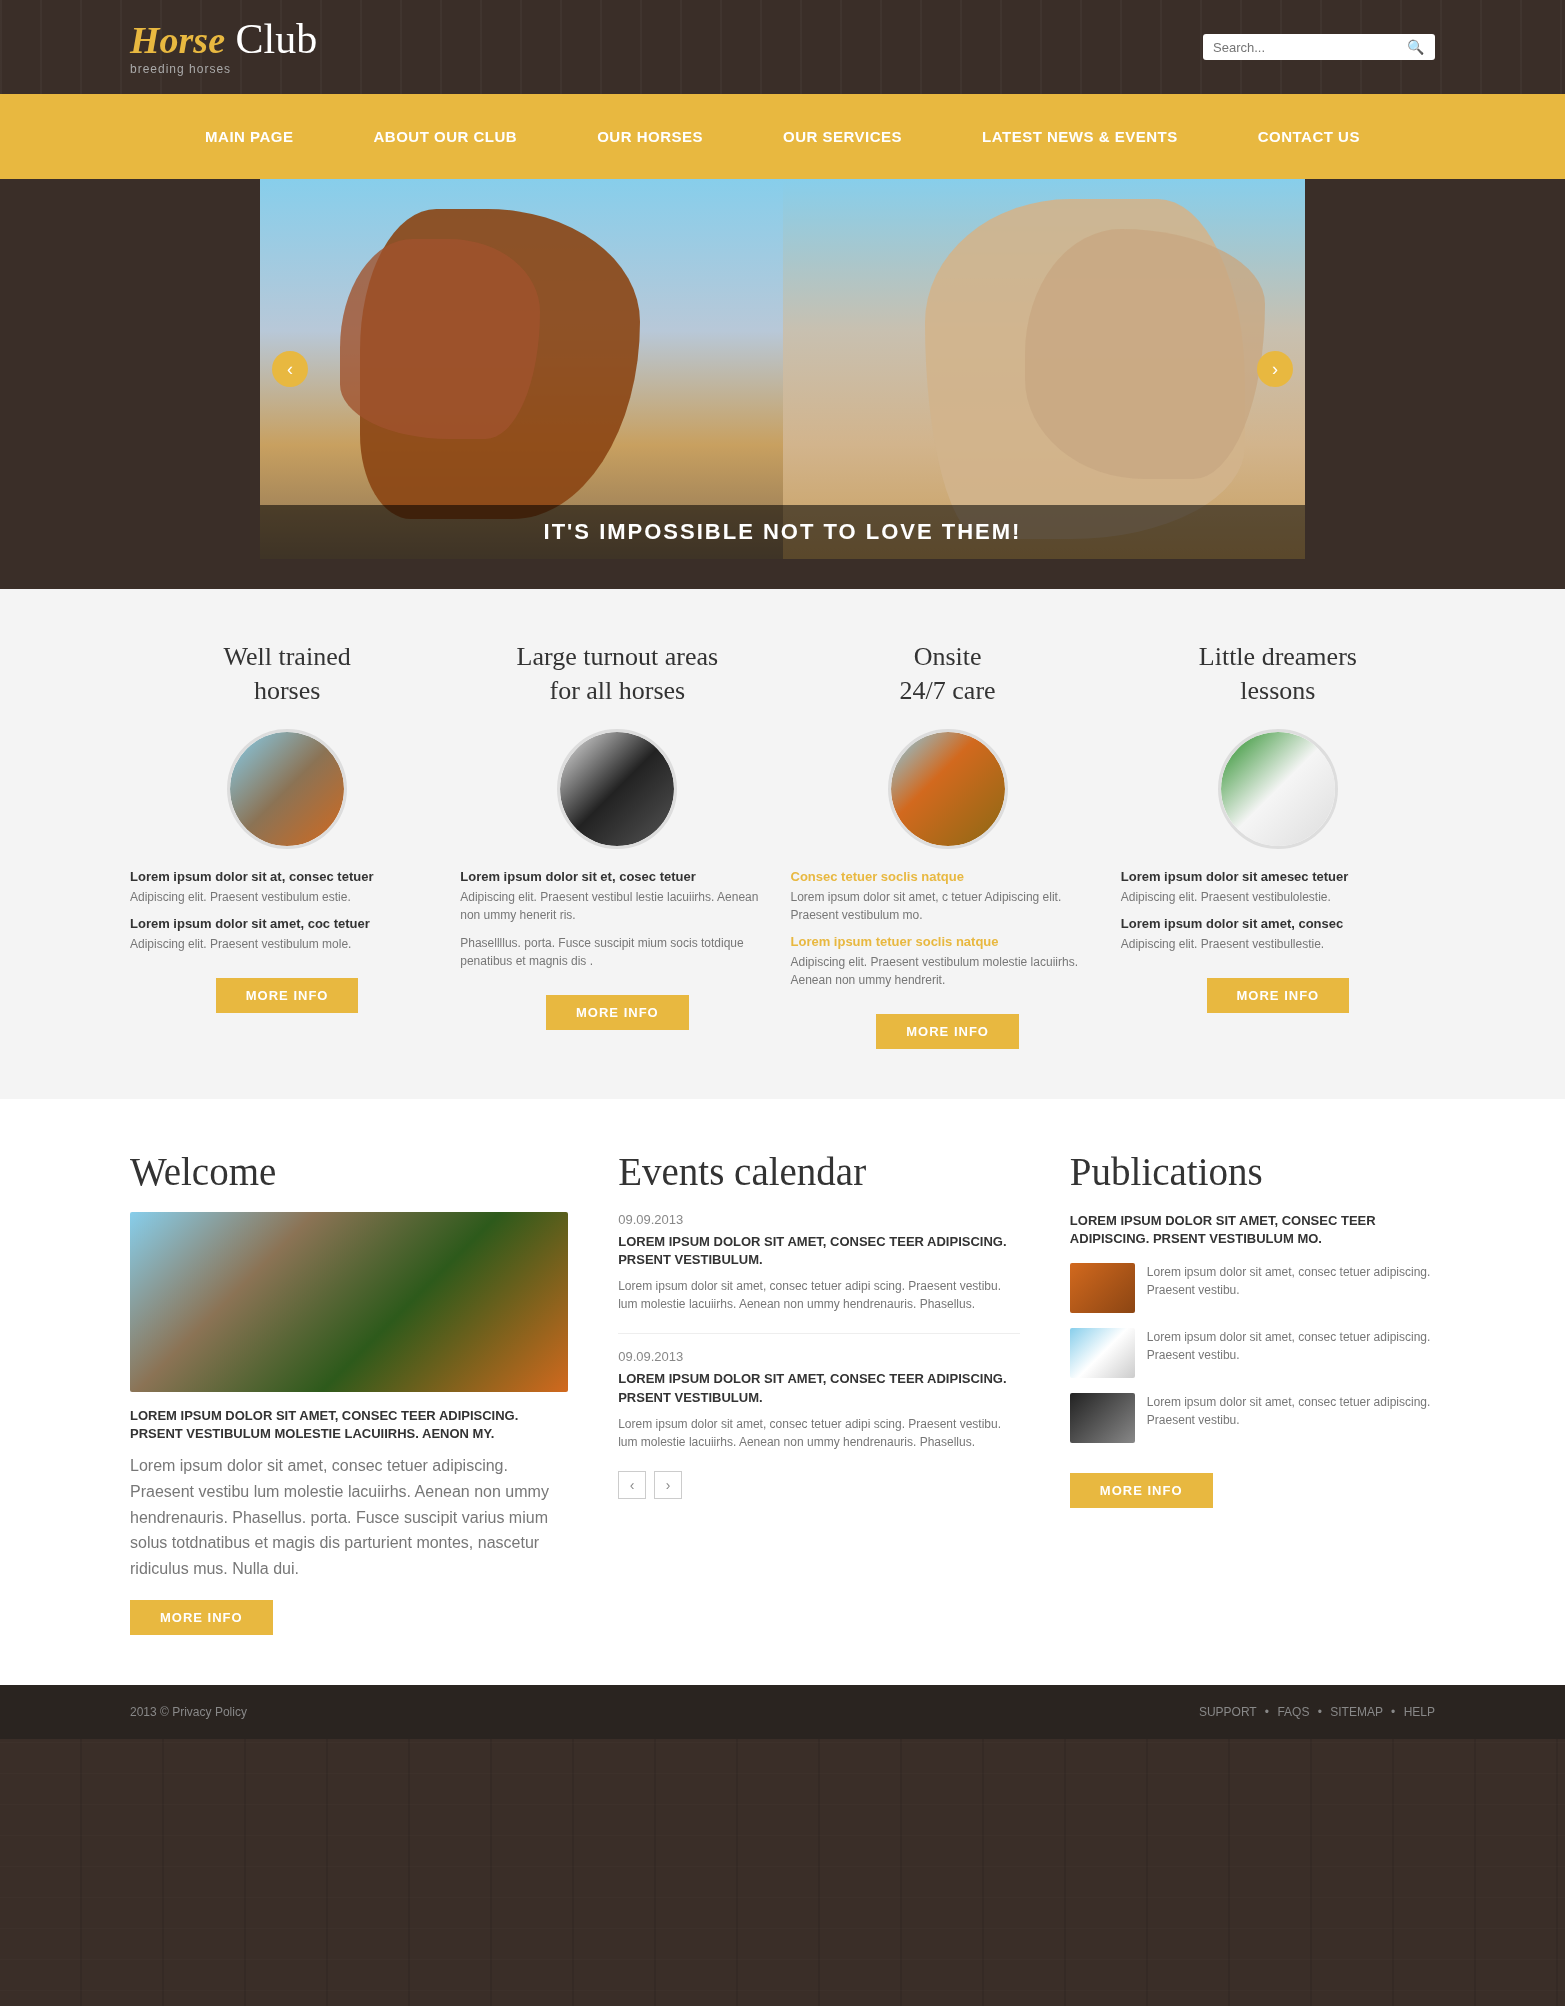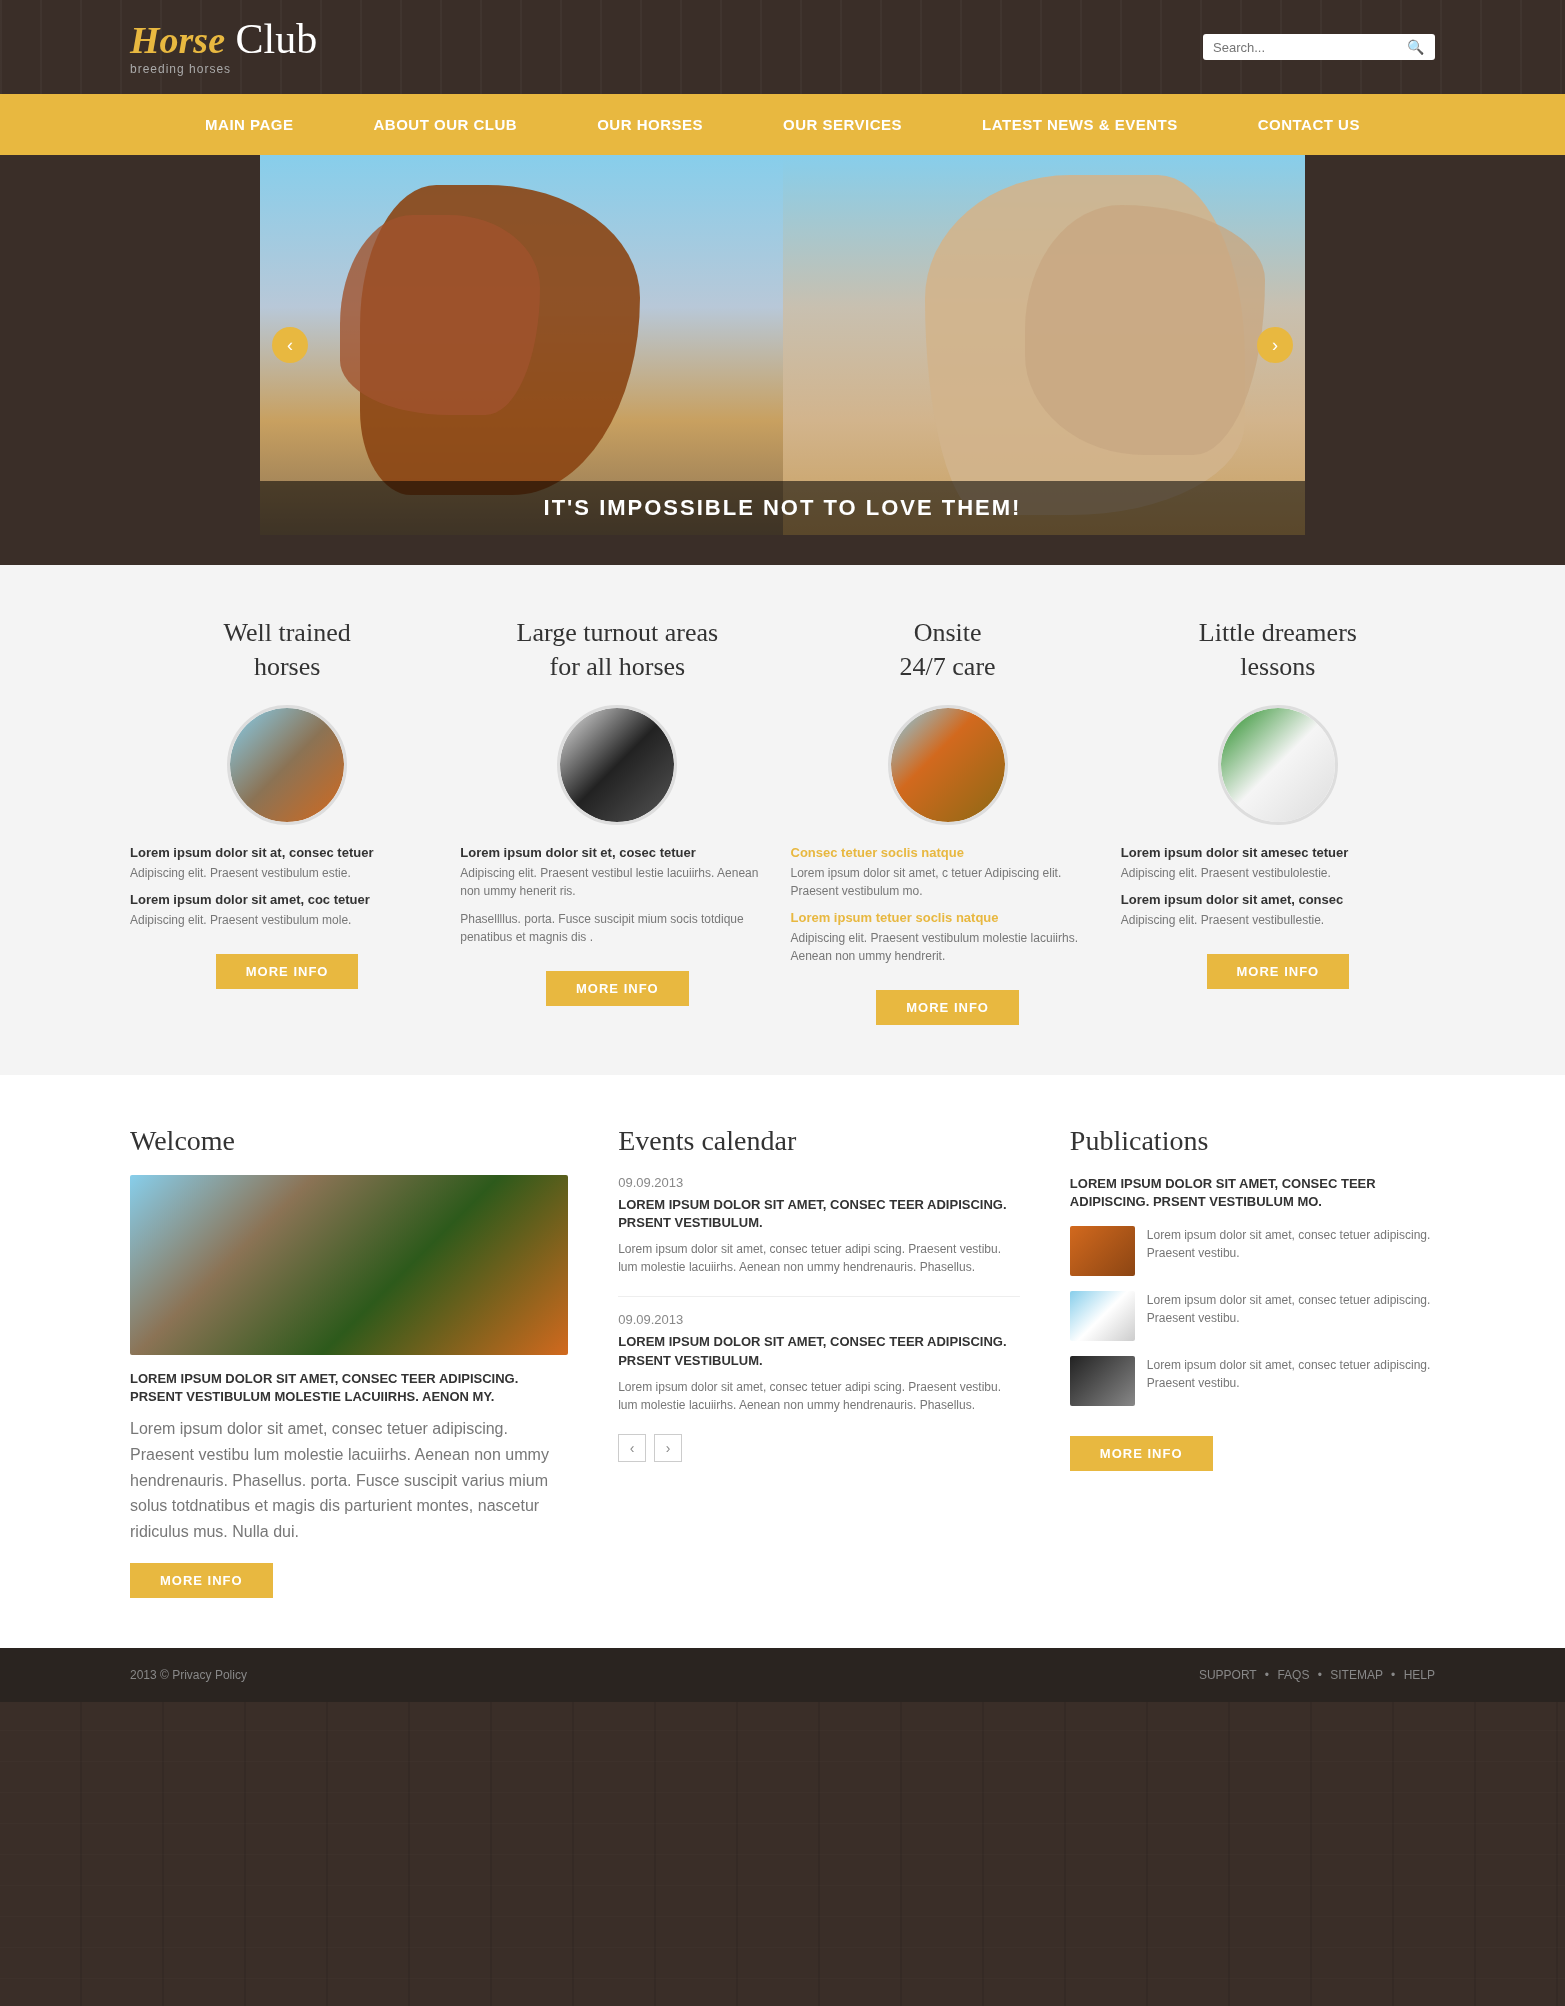--- a/index.html
+++ b/index.html
@@ -35,21 +35,21 @@
       color: #666;
     }
     .search-icon-btn { background: none; border: none; cursor: pointer; color: #888; font-size: 14px; }
 
     
     .nav {
       background: #e8b840;
       display: flex;
       justify-content: center;
       align-items: center;
-      padding: 0;
+      padding: 12px;
     }
     .nav-item {
       color: #fff;
       text-decoration: none;
       font-size: 15px;
       font-weight: bold;
       letter-spacing: 0.5px;
       padding: 22px 40px;
       display: inline-block;
       text-transform: uppercase;
@@ -174,21 +174,21 @@
       padding: 50px 130px;
       display: flex;
       gap: 50px;
     }
     .welcome-col { flex: 1.2; }
     .events-col { flex: 1.1; }
     .publications-col { flex: 1; }
 
     .section-title {
       font-family: 'Brush Script MT', cursive;
-      font-size: 28px;
+      font-size: 39px;
       color: #333;
       margin-bottom: 18px;
     }
     .welcome-image {
       width: 100%;
       height: 180px;
       background: linear-gradient(135deg, #87CEEB 0%, #8B7355 30%, #2d5a1b 60%, #D2691E 100%);
       margin-bottom: 15px;
       border-radius: 2px;
     }

